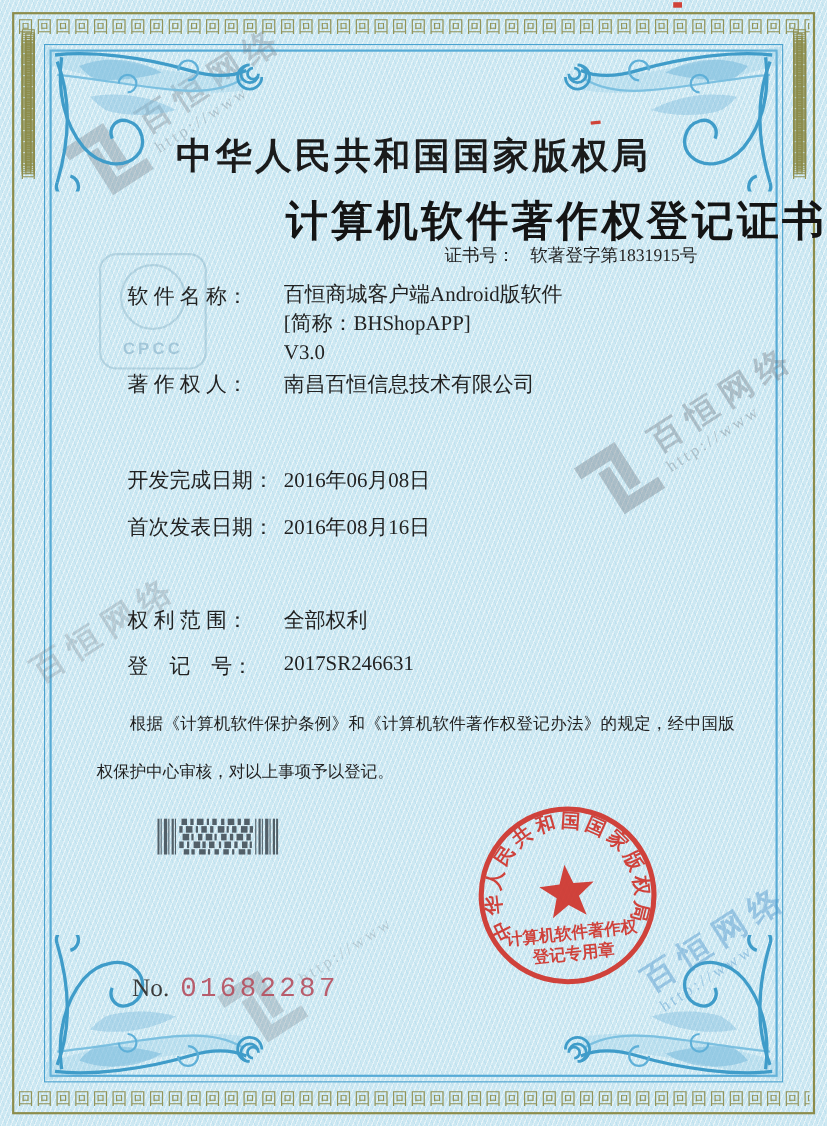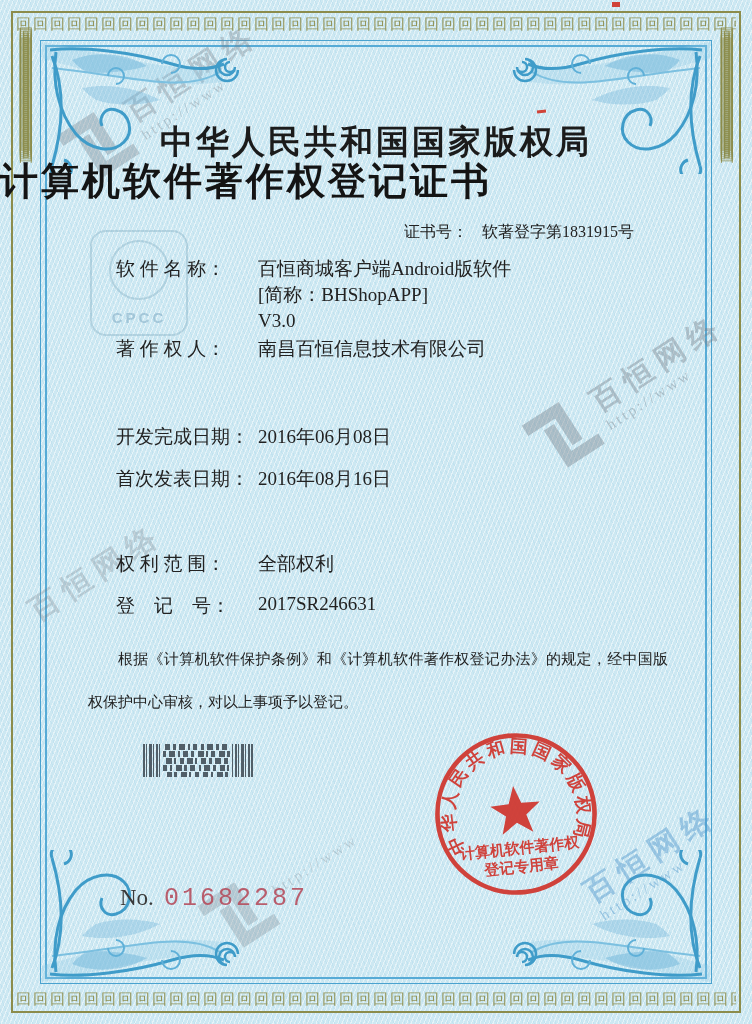--- a/index.html
+++ b/index.html
@@ -40,21 +40,21 @@
   .emboss{position:absolute;left:90px;top:230px;width:94px;height:102px;z-index:2;
     border:2px solid rgba(125,170,192,.38);border-radius:16px;pointer-events:none;}
   .emboss-circle{position:absolute;left:17px;top:8px;width:56px;height:56px;border-radius:50%;
     border:2px solid rgba(125,170,192,.38);}
   .emboss-label{position:absolute;left:0;right:0;bottom:8px;text-align:center;font-size:15px;
     letter-spacing:3px;color:rgba(125,170,195,.55);font-family:"Liberation Sans",sans-serif;font-weight:bold;}
   
   .content{position:absolute;inset:0;z-index:3;color:#2b2b2b;}
   .authority{position:absolute;left:0;right:0;top:120px;text-align:center;font-size:33px;font-weight:bold;
     letter-spacing:3px;color:#1b1b1b;}
-  .cert-title{position:absolute;left:0;right:0;top:156px;text-align:left;font-size:38px;font-weight:bold;
+  .cert-title{position:absolute;left:0;right:0;top:176px;text-align:right;font-size:38px;font-weight:bold;
     letter-spacing:3px;color:#141414;}
   .certno-line{position:absolute;right:118px;top:222px;font-size:16px;color:#222;}
   .certno-line .certno-value{margin-left:14px;}
   .field-row{position:absolute;left:88px;right:60px;font-size:19px;display:flex;}
   .flabel{display:inline-block;width:142px;flex:none;color:#222;margin-left:28px;}
   .fvalue-block{display:flex;flex-direction:column;line-height:26px;}
   .fvalue{color:#222;}
   .statement{position:absolute;left:88px;top:638px;width:580px;font-size:15px;line-height:43px;
     text-indent:2em;text-align:justify;color:#222;}
   

